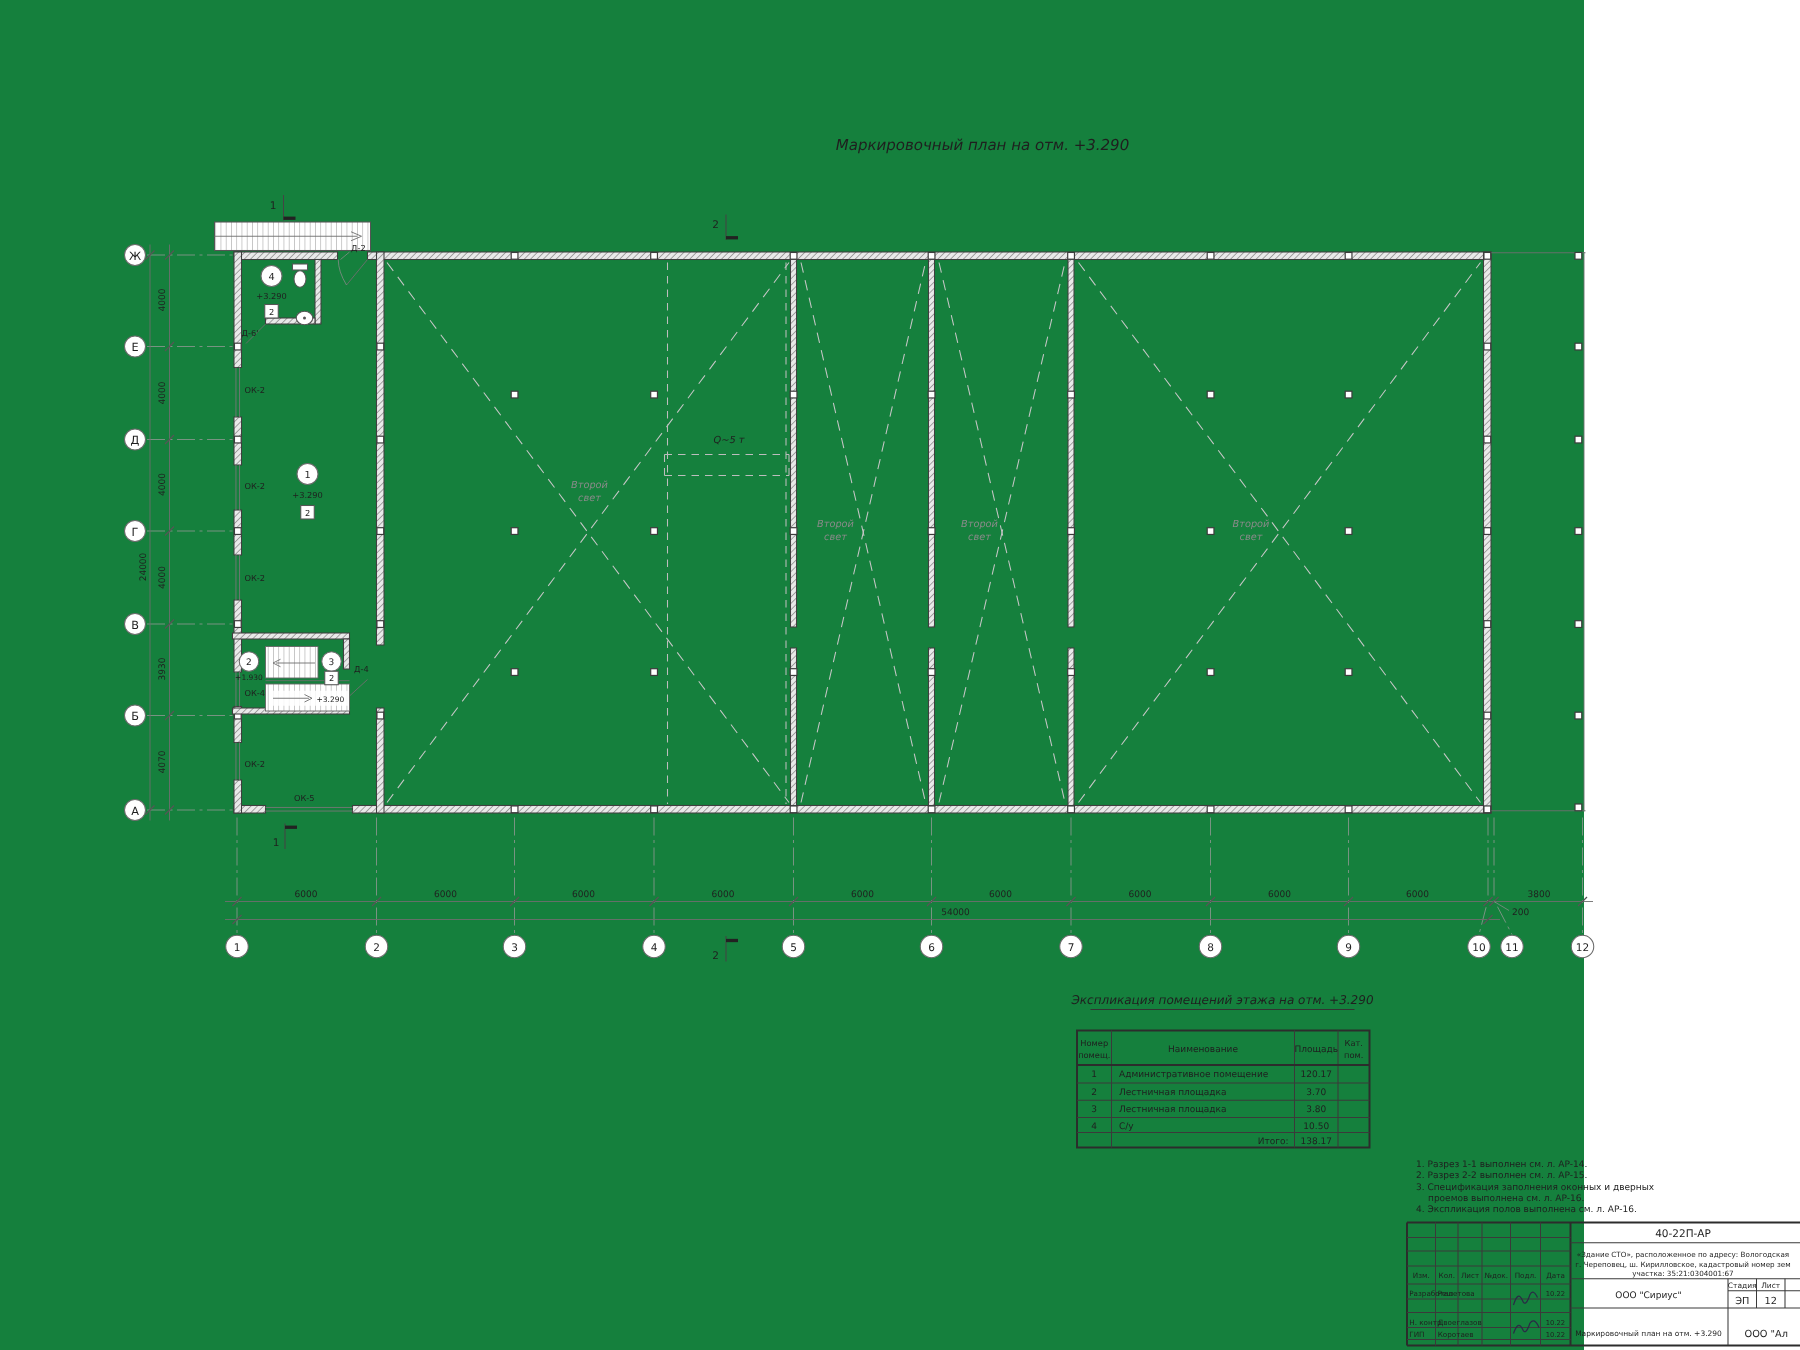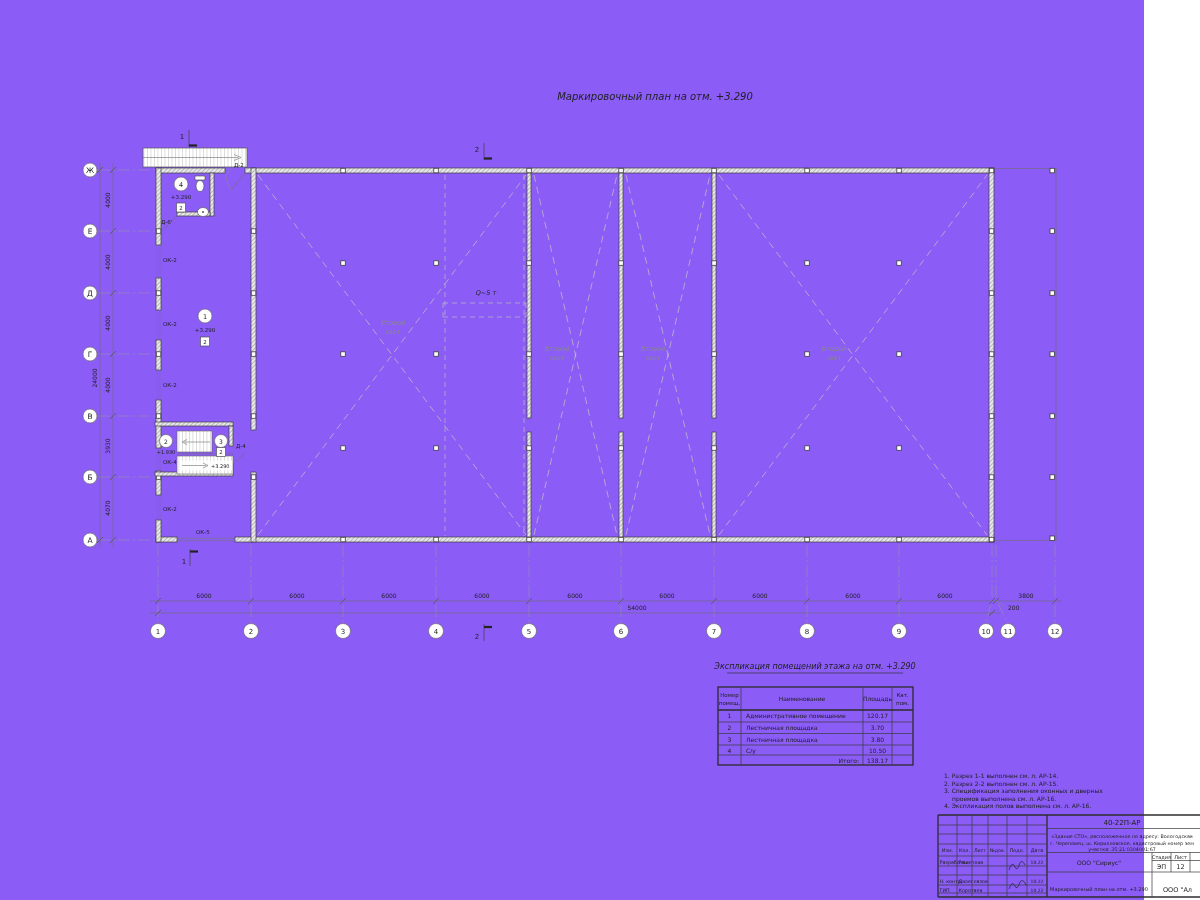--- a/index.html
+++ b/index.html
@@ -1,16 +1,16 @@
 <!DOCTYPE html>
 <html><head>
 <meta charset="utf-8">
 <style>
   html,body{margin:0;padding:0;background:#ffffff;}
-  .sheet{width:1144px;height:900px;position:relative;background:#8b5cf6;font-family:"DejaVu Sans",sans-serif;}
+  .sheet{width:1056px;height:900px;position:relative;background:#15803d;font-family:"DejaVu Sans",sans-serif;}
   svg text{fill:#1f1f1f;font-family:"DejaVu Sans",sans-serif;}
   .mid{text-anchor:middle}.end{text-anchor:end}
   .it{font-style:italic}
   .t45{font-size:4.5px}.t48{font-size:4.8px}.t5{font-size:5px}.t55{font-size:5.5px}
   .t6{font-size:6px}.t65{font-size:6.5px}.t7{font-size:7px}.t75{font-size:7.5px}
   .t8{font-size:8px}.t10{font-size:10px}
   .gray{fill:#8a8a8a}
   .thin{stroke:#6e6e6e;stroke-width:0.6;fill:none}
   .thin2{stroke:#8c8c8c;stroke-width:0.5;fill:none}
   .axisln{stroke:#9a9a9a;stroke-width:0.5;fill:none;stroke-dasharray:12 3 2 3}

